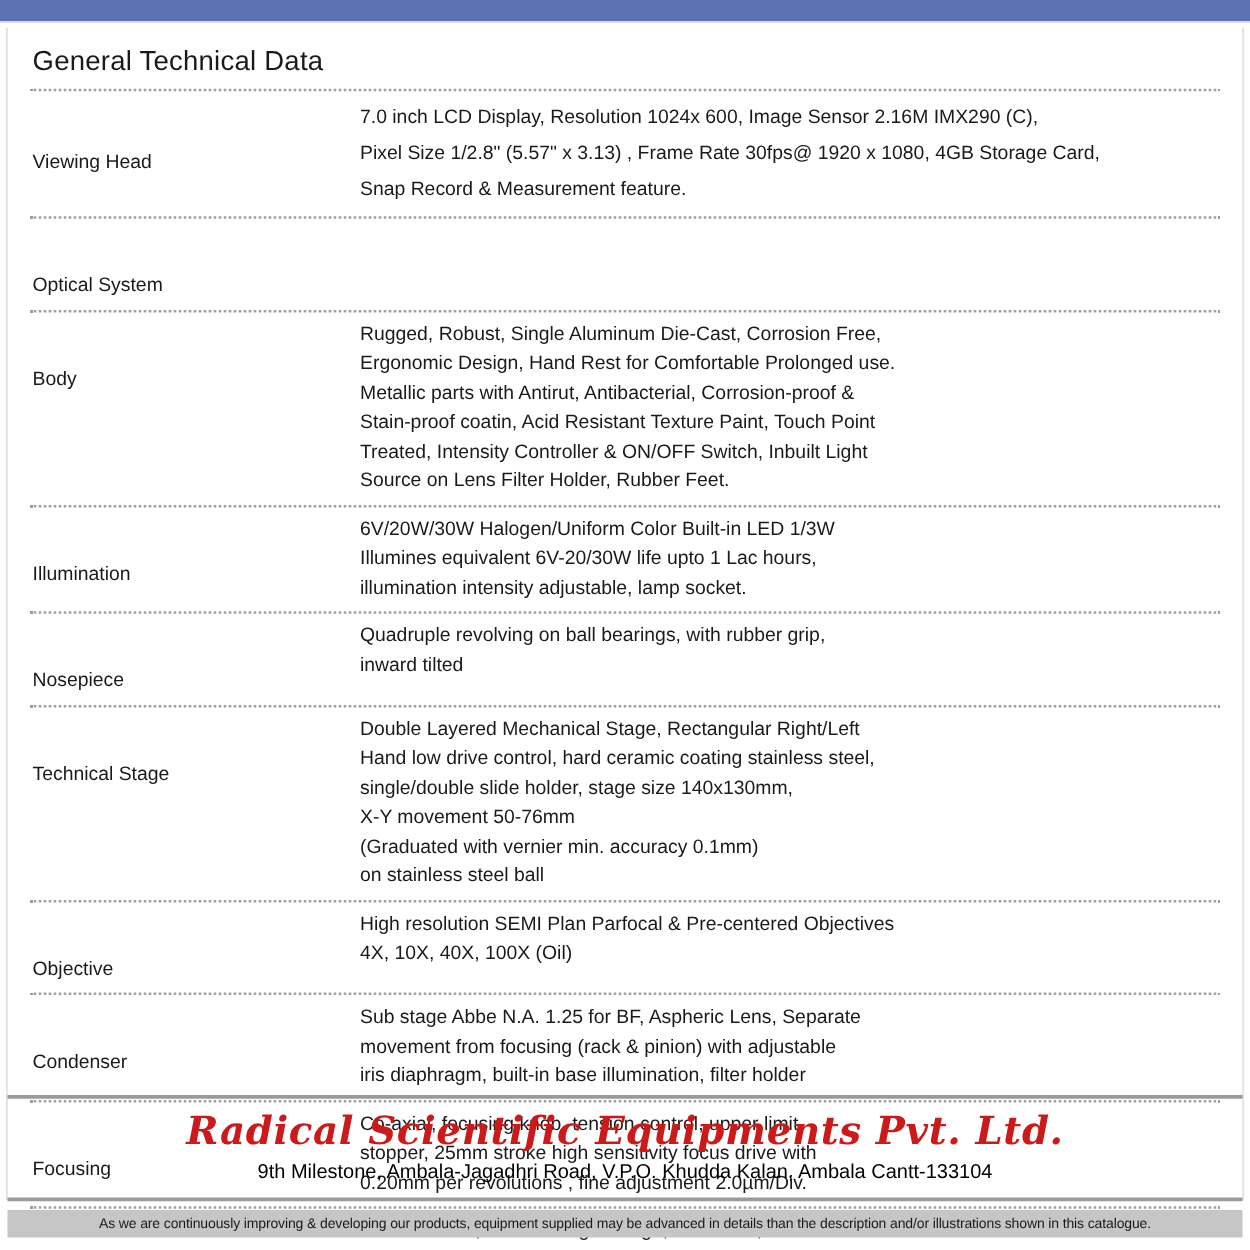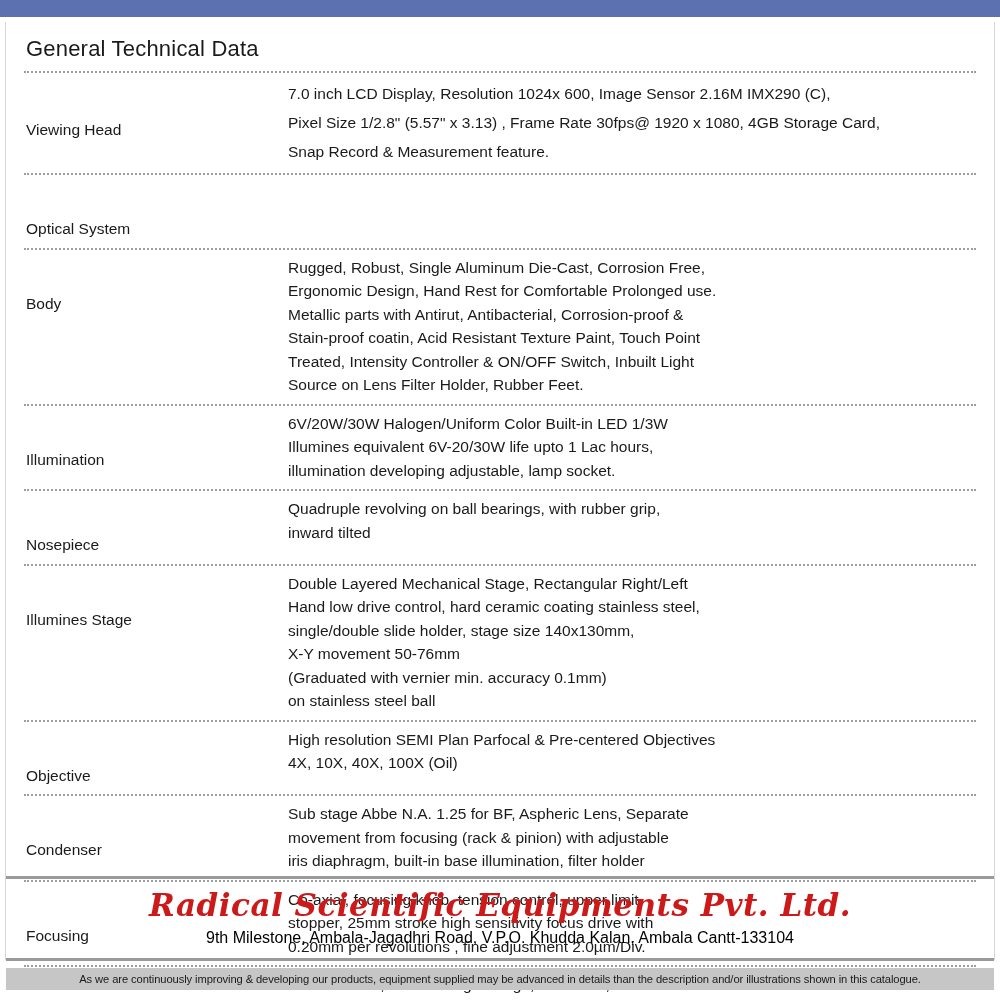--- a/index.html
+++ b/index.html
@@ -196,34 +196,34 @@
             <span class="vline">Treated, Intensity Controller &amp; ON/OFF Switch, Inbuilt Light</span>
             <span class="vline">Source on Lens Filter Holder, Rubber Feet.</span>
           </div>
         </div>
         <div class="dotted-rule"></div>
         <div class="spec-row">
           <div class="spec-label">Illumination</div>
           <div class="spec-value">
             <span class="vline">6V/20W/30W Halogen/Uniform Color Built-in LED 1/3W</span>
             <span class="vline">Illumines equivalent 6V-20/30W life upto 1 Lac hours,</span>
-            <span class="vline">illumination developing adjustable, lamp socket.</span>
+            <span class="vline">illumination intensity adjustable, lamp socket.</span>
           </div>
         </div>
         <div class="dotted-rule"></div>
         <div class="spec-row">
           <div class="spec-label">Nosepiece</div>
           <div class="spec-value">
             <span class="vline">Quadruple revolving on ball bearings, with rubber grip,</span>
             <span class="vline">inward tilted</span>
           </div>
         </div>
         <div class="dotted-rule"></div>
         <div class="spec-row">
-          <div class="spec-label">Illumines Stage</div>
+          <div class="spec-label">Technical Stage</div>
           <div class="spec-value">
             <span class="vline">Double Layered Mechanical Stage, Rectangular Right/Left</span>
             <span class="vline">Hand low drive control, hard ceramic coating stainless steel,</span>
             <span class="vline">single/double slide holder, stage size 140x130mm,</span>
             <span class="vline">X-Y movement 50-76mm</span>
             <span class="vline">(Graduated with vernier min. accuracy 0.1mm)</span>
             <span class="vline">on stainless steel ball</span>
           </div>
         </div>
         <div class="dotted-rule"></div>

